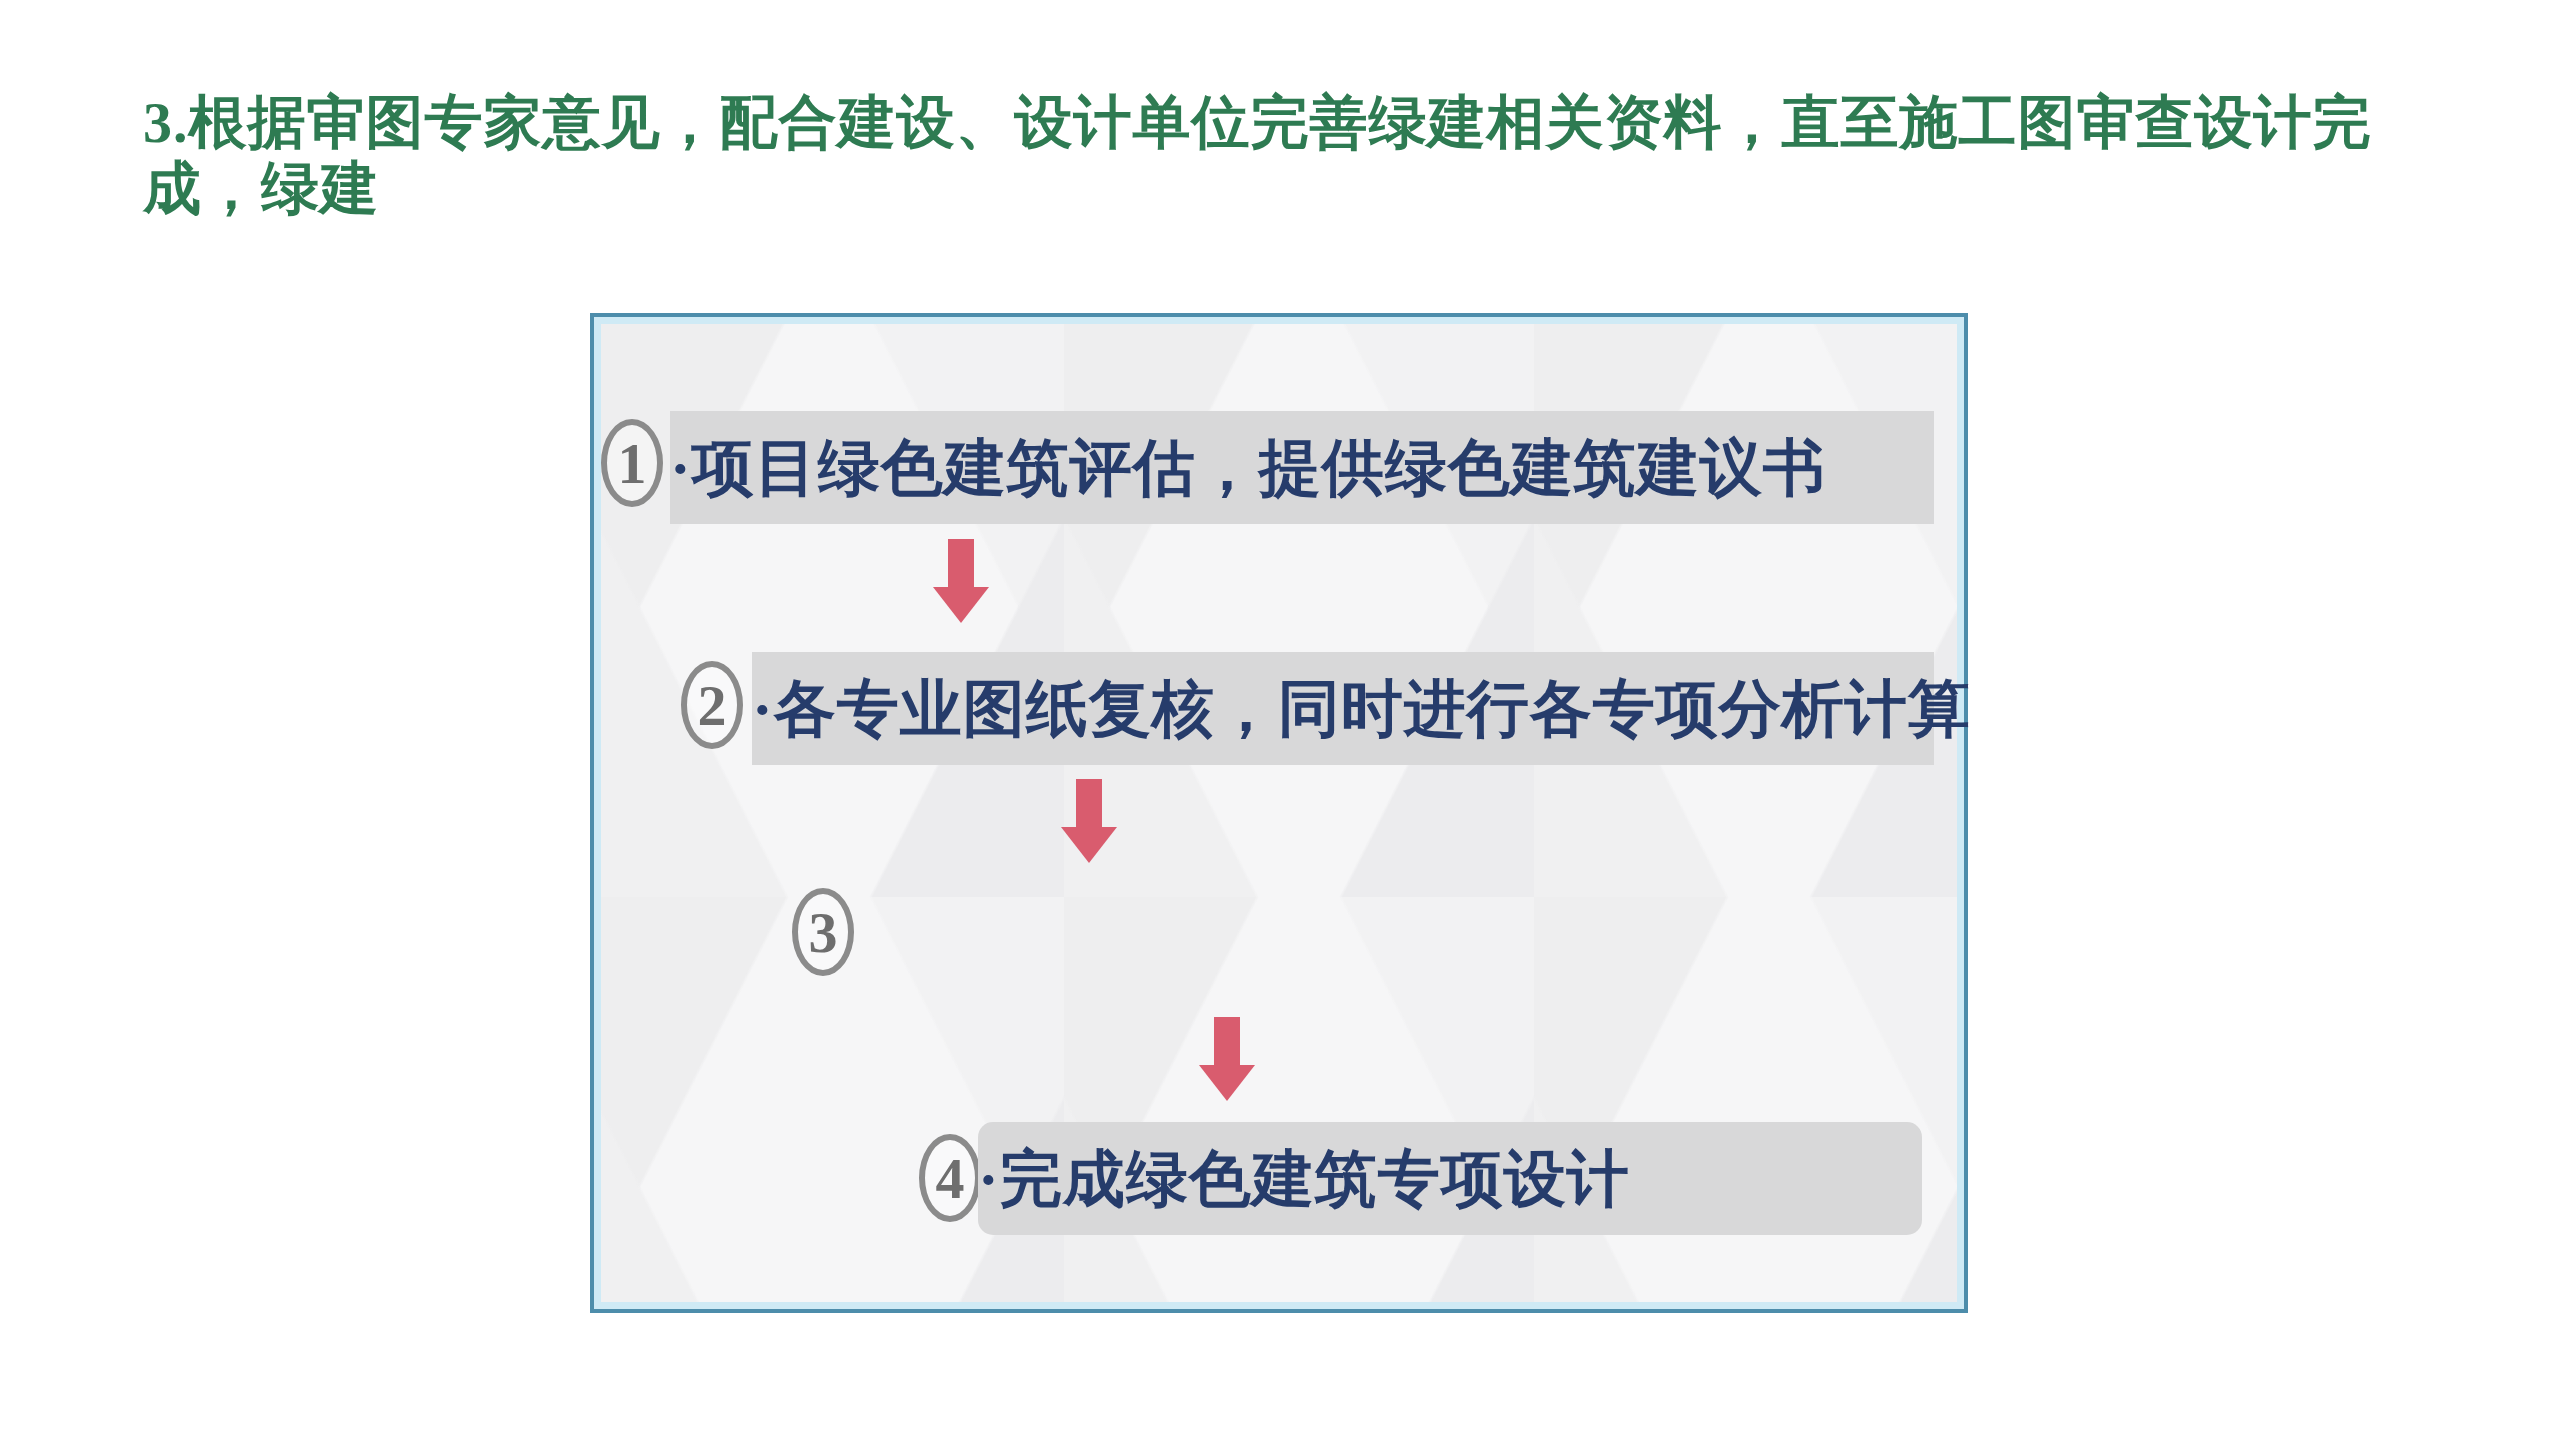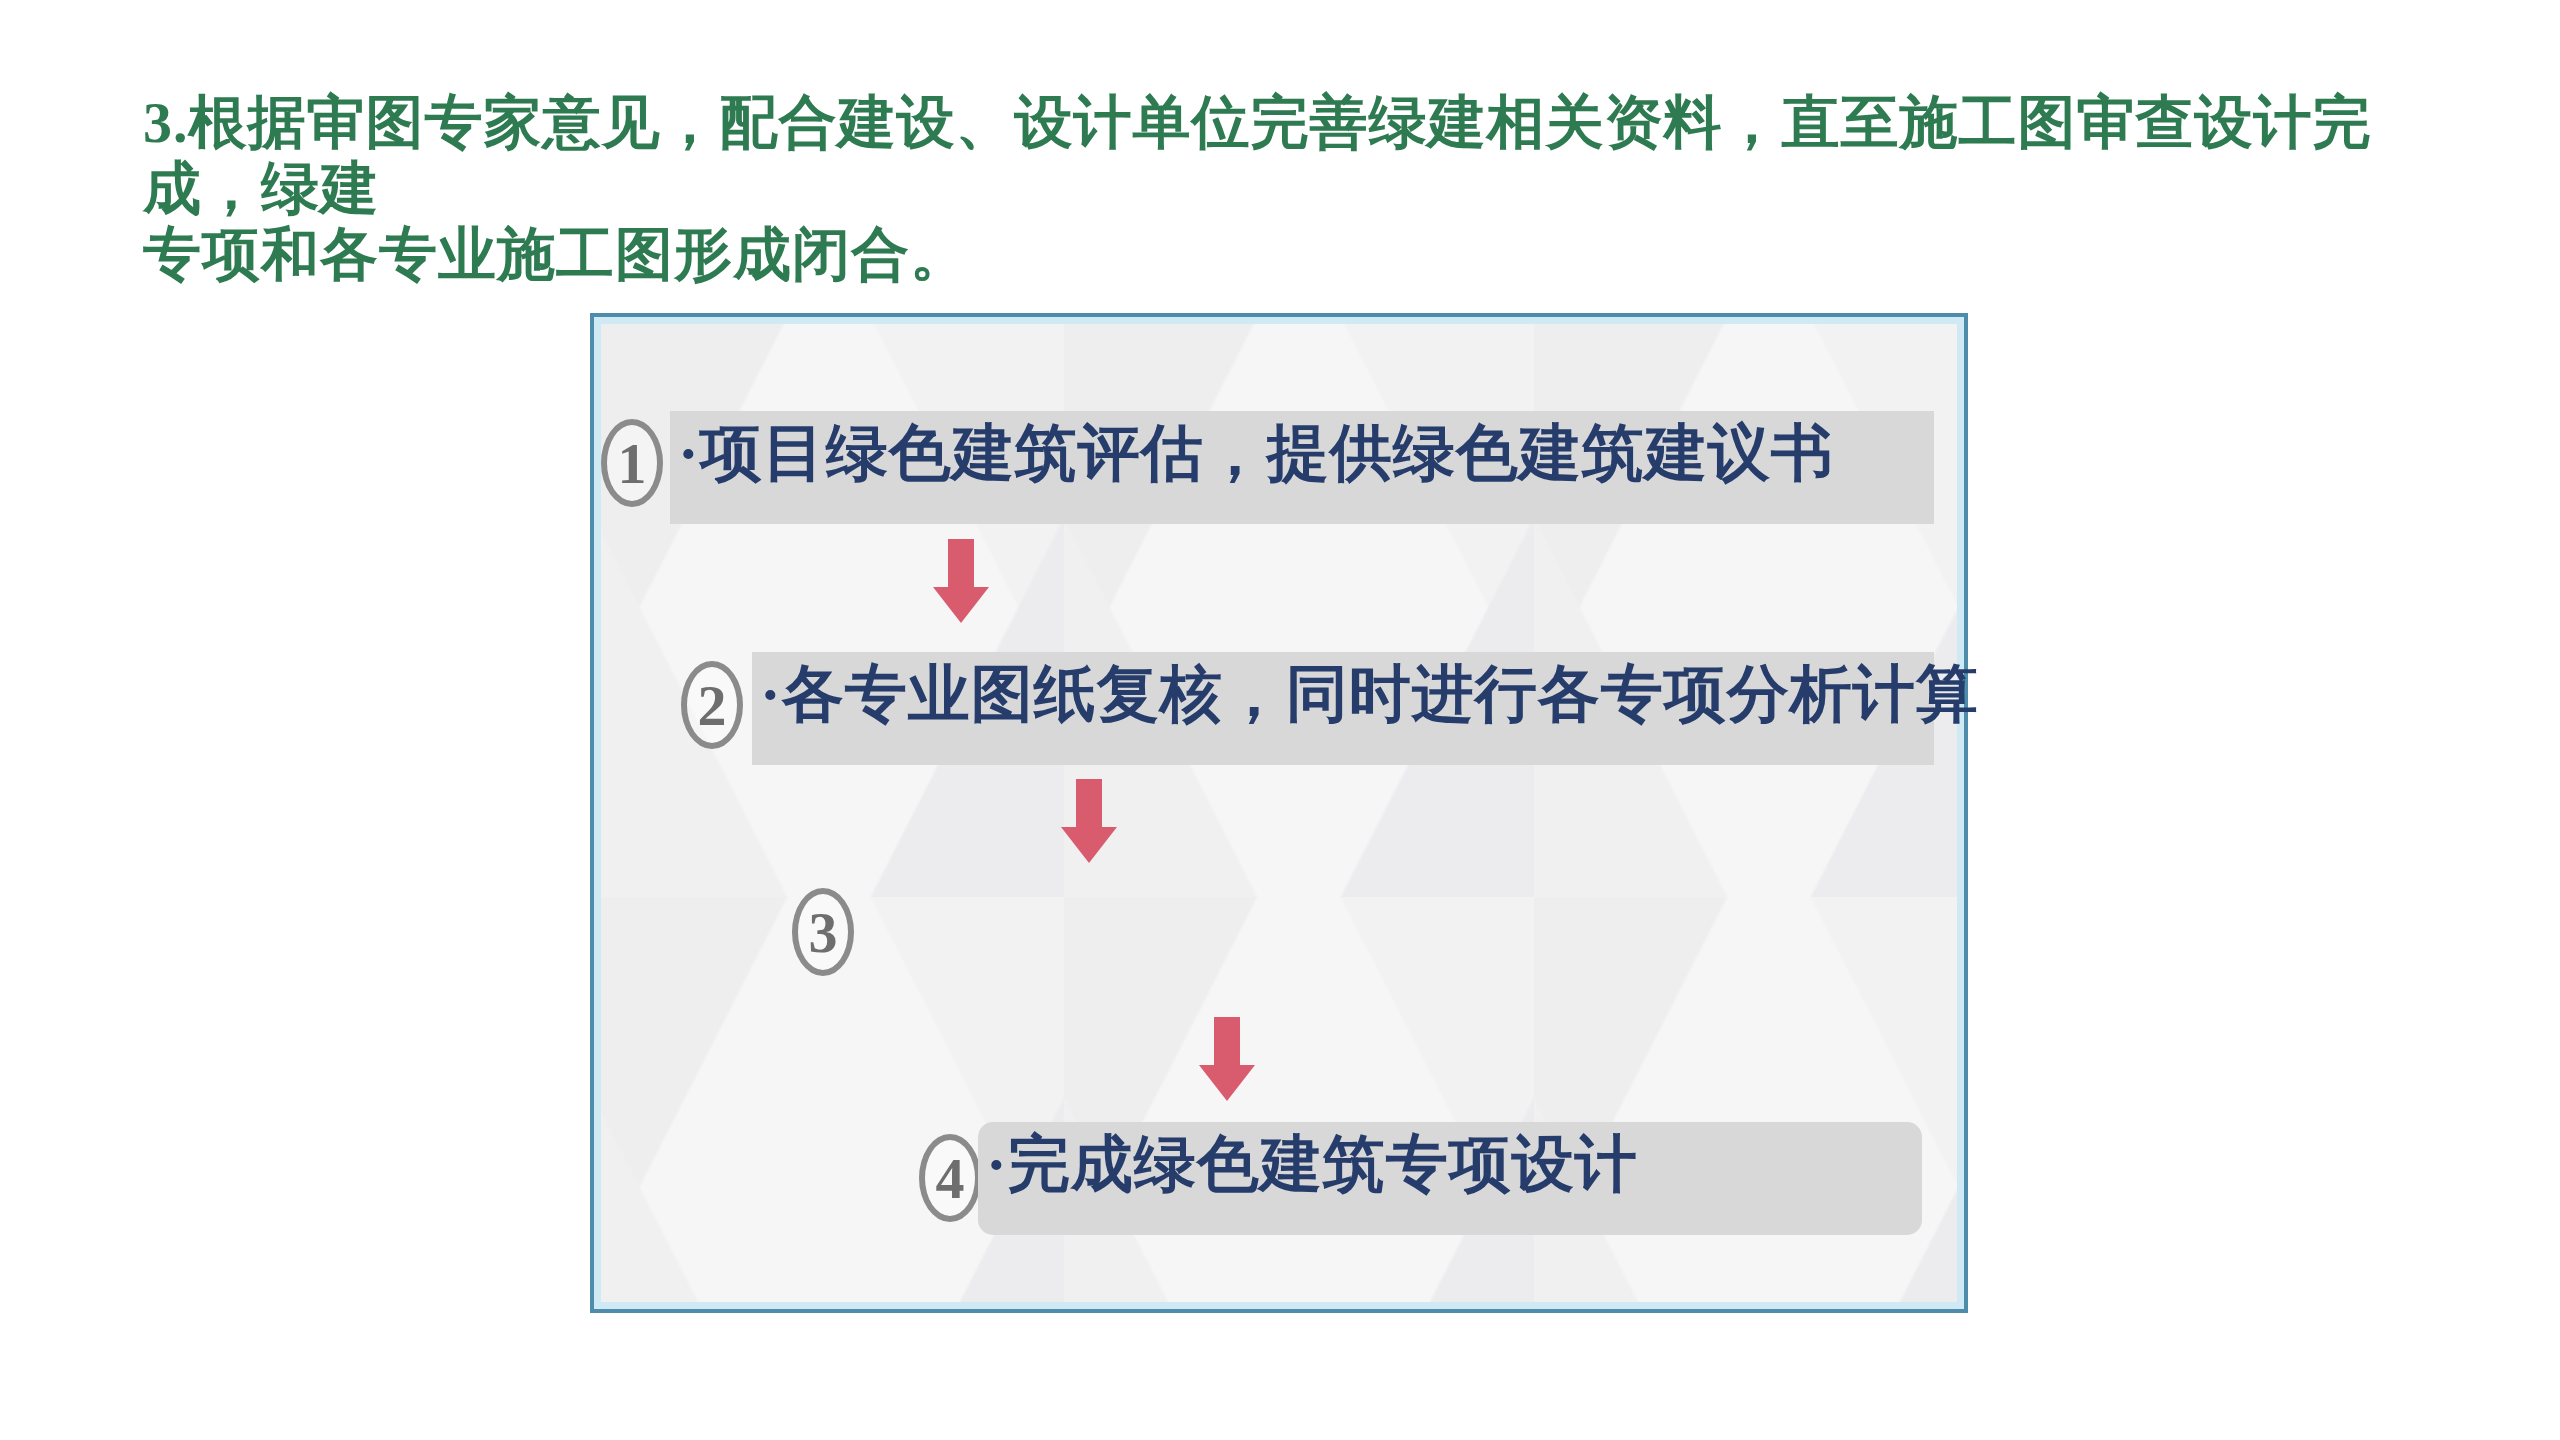--- a/index.html
+++ b/index.html
@@ -37,22 +37,21 @@
       linear-gradient(63deg, transparent 74.5%, #f2f2f3 75%),
       linear-gradient(-63deg, transparent 74.5%, #eeeeef 75%);
     background-size:470px 580px;
   }
   
   .banner{
     position:absolute;
     height:113px;
     background:#d8d8d9;
     display:flex;
-    align-items:flex-start;
-    padding-left:8px;
+    align-items:center;
     box-sizing:border-box;
   }
   .banner .label{
     color:#263c6b;
     font-size:62px;
     font-weight:600;
     letter-spacing:1px;
     white-space:nowrap;
   }
   .b1{left:76px;top:94px;width:1264px;}
@@ -89,21 +88,20 @@
   .a2{left:467px;top:462px;}
   .a3{left:605px;top:700px;}
 </style>
 </head>
 <body>
 
 <div class="canvas">
 
   <div class="heading">
     <span class="hl">3.根据审图专家意见，配合建设、设计单位完善绿建相关资料，直至施工图审查设计完成，绿建</span>
-    <span class="hl">专项和各专业施工图形成闭合。</span>
   </div>
 
   <div class="flow-box">
 
     <div class="circle c1">1</div>
     <div class="banner b1">
       <span class="label">·项目绿色建筑评估，提供绿色建筑建议书</span>
     </div>
 
     <div class="arrow a1">

